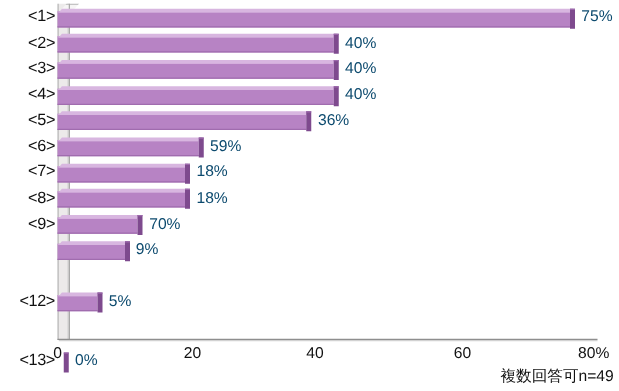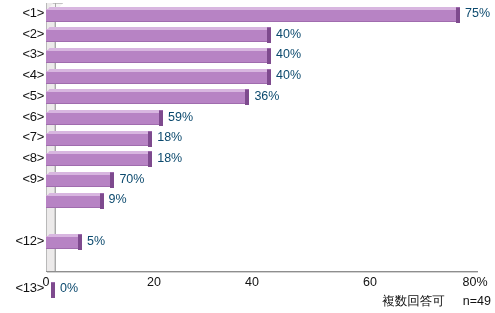--- a/index.html
+++ b/index.html
@@ -157,21 +157,21 @@
 
   
   .footer-note {
     position: absolute;
     right: 4px;
     bottom: 3px;
     font-size: 12.5px;
     color: #111111;
     white-space: nowrap;
   }
-  .footer-note .note-text { margin-right: 18px; }
+  .footer-note .note-text { margin-right: 0; }
 </style>
 </head>
 <body>
 
 <div id="chart-root">
 
   <div class="axis-wall"></div>
   <div class="axis-wall-top"></div>
   <div class="axis-vline"></div>
 

